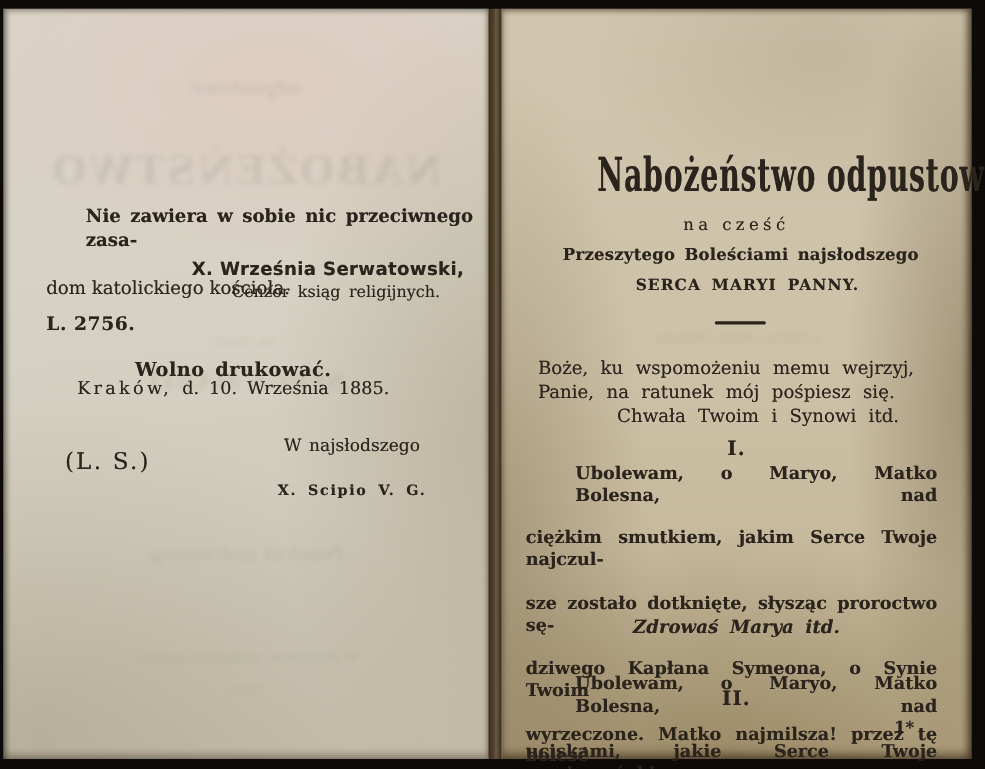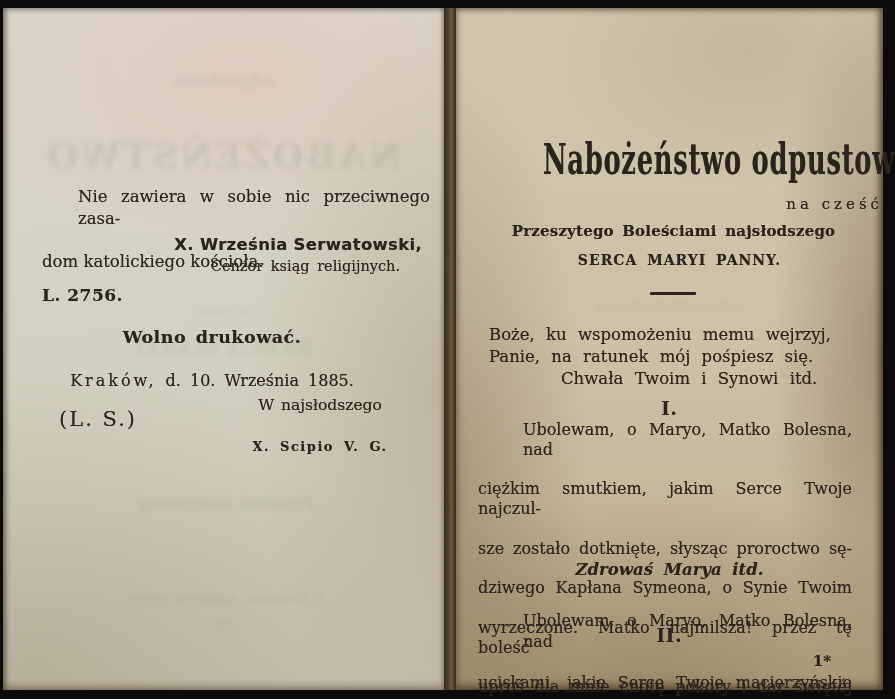--- a/index.html
+++ b/index.html
@@ -37,44 +37,44 @@
       #51402a 47%, #6d5a3e 57%,
       rgba(150,130,100,0.4) 76%, rgba(170,150,120,0) 100%);
   }
   
   .ink{color:#2b241d;text-shadow:0 0 0.6px rgba(43,36,29,0.55);}
   .abs{position:absolute;}
   .ctr{text-align:center;}
   .bold{font-weight:bold;}
   .sans{font-family:"DejaVu Sans", sans-serif;}
   
-  .jline{text-align:justify;}
+  .jline{text-align:justify;font-weight:bold;}
   .jline::after{content:"";display:inline-block;width:100%;height:0;}
   
   .lp-note{left:39px;top:178px;width:388px;font-size:16.5px;line-height:21.5px;}
   .lp-note .ind{padding-left:36px;}
   .lp-censor-name{right:22px;top:227px;font-size:16.5px;letter-spacing:0.3px;}
   .lp-censor-role{right:44px;top:250px;font-size:14.5px;word-spacing:3px;}
   .lp-number{left:39px;top:277px;font-size:17px;letter-spacing:0.5px;}
   .lp-c1{left:9px;width:400px;}
   .lp-imprimatur{top:319px;font-size:17.5px;letter-spacing:0.5px;word-spacing:3px;}
-  .lp-placedate{top:363px;font-size:16px;word-spacing:4px;}
+  .lp-placedate{top:335px;font-size:16px;word-spacing:4px;}
   .lp-place{letter-spacing:3px;}
   .lp-c2{left:192px;width:250px;}
   .lp-deputy{top:388px;font-size:15.5px;word-spacing:2px;}
   .lp-ls{left:56px;top:399px;font-size:21px;letter-spacing:2px;}
   .lp-signature{top:431px;font-size:13px;letter-spacing:1.5px;word-spacing:4px;}
   
   .rp-c{left:0;width:427px;}
   .rp-title{top:128px;white-space:nowrap;}
   .rp-title-inner{
     display:inline-block;font-weight:bold;font-size:38px;letter-spacing:1px;
     transform:scale(0.68,1.12);transform-origin:50% 50%;
   }
-  .rp-ded1{top:187px;font-size:15px;letter-spacing:4px;text-align:right;}
+  .rp-ded1{top:187px;font-size:15px;letter-spacing:4px;}
   .rp-ded2{top:214px;font-size:15px;font-weight:bold;letter-spacing:0.2px;word-spacing:3px;transform:translateX(4px);}
   .rp-ded3{top:244px;font-size:14px;font-weight:bold;letter-spacing:1px;word-spacing:4px;transform:translateX(10px);}
   .rp-rule{top:284px;left:194px;width:46px;height:2.5px;background:#2b241d;border-radius:1px;}
   .rp-invocation{left:33px;top:316px;width:370px;font-size:16.5px;line-height:22px;word-spacing:6px;}
   .rp-invocation .ind72{padding-left:72px;}
   .rp-num1{top:390px;font-size:18px;letter-spacing:1px;}
   .rp-para1{left:22px;top:412px;width:374px;font-size:16px;line-height:19.8px;word-spacing:1.5px;}
   .rp-para1 .ind, .rp-para2 .ind{padding-left:45px;}
   .rp-refrain{top:552px;font-size:16.5px;font-style:italic;font-weight:bold;word-spacing:5px;}
   .rp-num2{top:581px;font-size:18px;letter-spacing:1px;margin-top:36px;}

